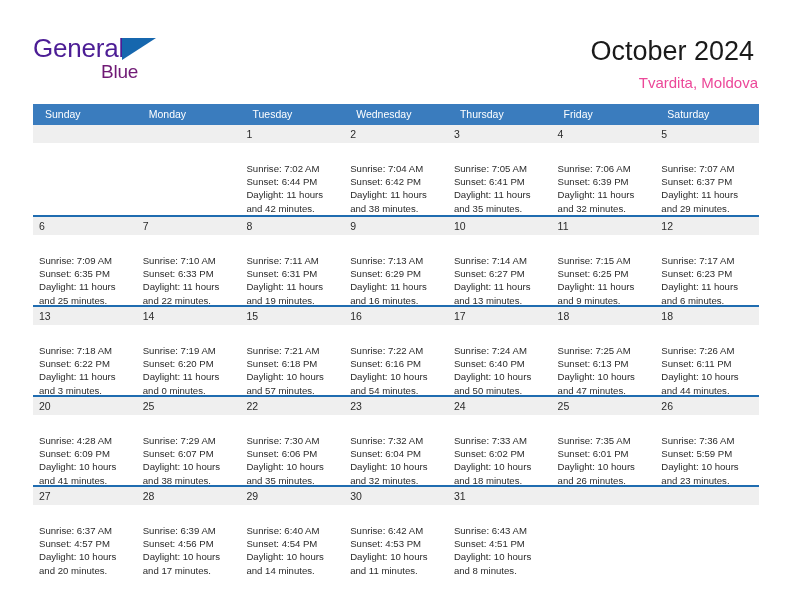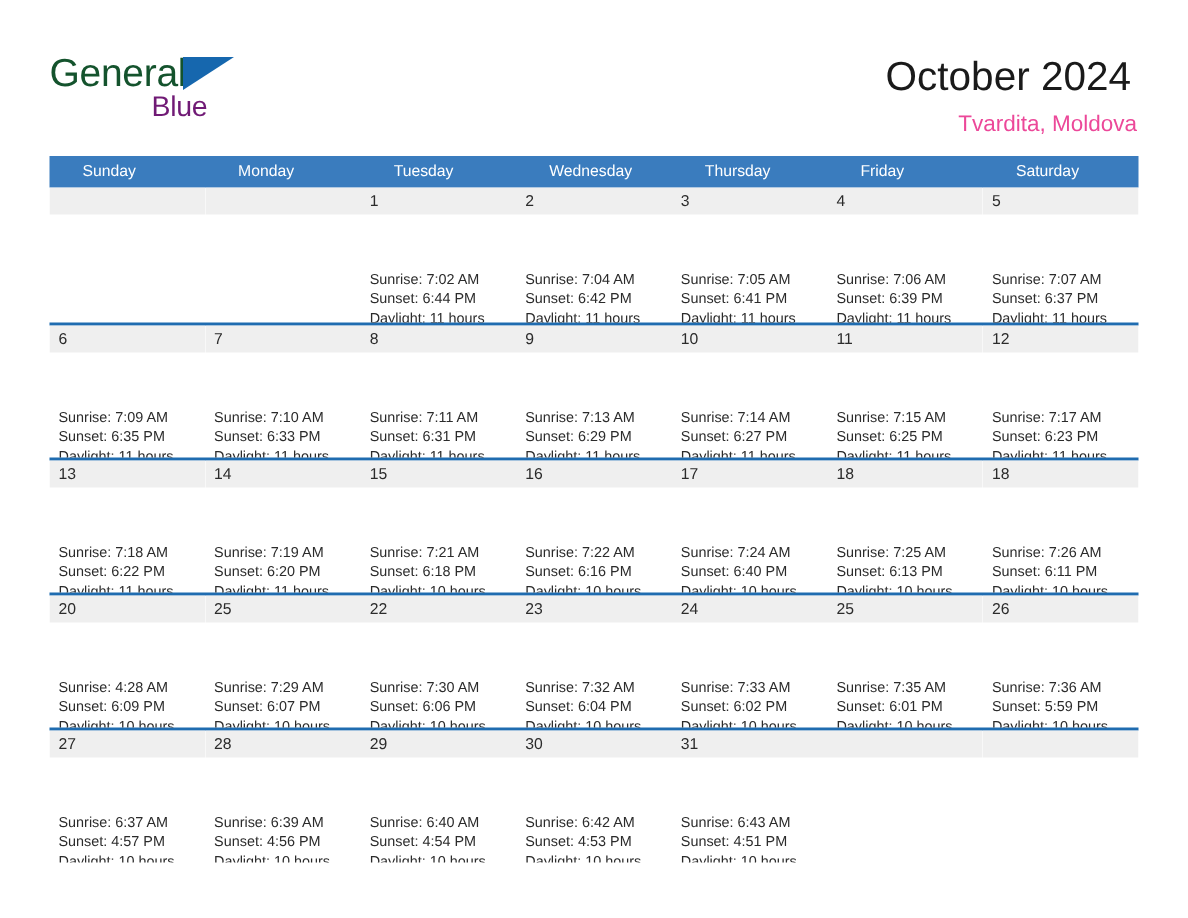--- a/index.html
+++ b/index.html
@@ -35,21 +35,21 @@
     top: 33px;
     width: 230px;
     height: 55px;
   }
   .brand-general {
     position: absolute;
     left: 0;
     top: 0;
     font-size: 26px;
     line-height: 30px;
-    color: #14532d;
+    color: #4c1d95;
     letter-spacing: -0.2px;
     font-family: "Liberation Sans", sans-serif;
   }
   .brand-blue {
     position: absolute;
     left: 68px;
     top: 24px;
     font-size: 19px;
     line-height: 30px;
     color: #701a75;
@@ -101,21 +101,21 @@
     display: flex;
     width: 726px;
     height: 21px;
     background: #3a7cbe;
   }
   .weekday {
     flex: 1 1 0;
     color: #ffffff;
     font-size: 10.5px;
     line-height: 21px;
-    padding-left: 22px;
+    padding-left: 12px;
     box-sizing: border-box;
     white-space: nowrap;
     overflow: hidden;
   }
 
   .week {
     display: flex;
     width: 726px;
     height: 90px;
     border-top: 2px solid #1f6cb0;
@@ -141,21 +141,20 @@
     line-height: 18px;
     color: #2b2b2b;
     padding-left: 6px;
     display: block;
   }
   .day-info {
     padding: 19px 6px 0 6px;
     font-size: 9.6px;
     line-height: 13.2px;
     color: #2b2b2b;
-    margin-top: 18px;
   }
   .day-info div {
     white-space: nowrap;
   }
   .day-info .daylight {
     white-space: normal;
   }
 </style>
 </head>
 <body>

